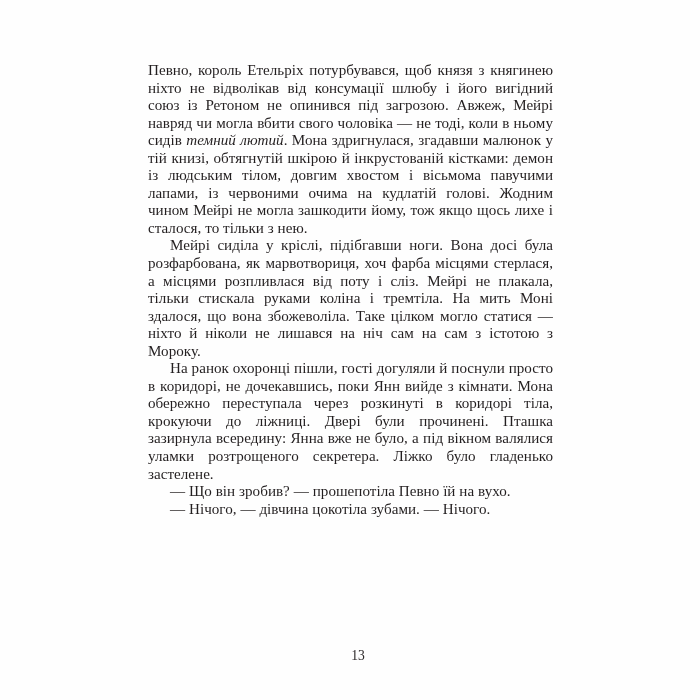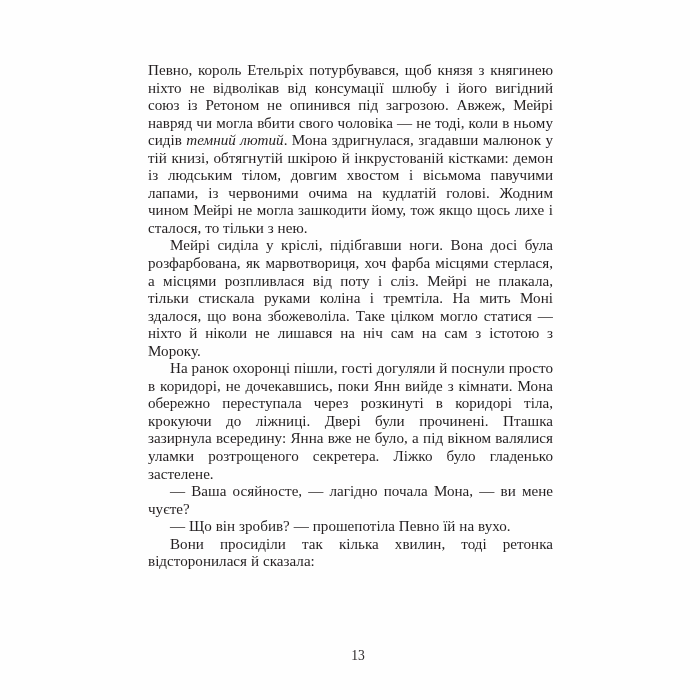--- a/index.html
+++ b/index.html
@@ -73,26 +73,25 @@
 <div id="page">
 
   <div id="text-block">
 
     <p class="para no-indent"><span>Певно, король Етельріх потурбувався, щоб князя з княгинею ніхто не відволікав від консумації шлюбу і його вигідний союз із Ретоном не опинився під загрозою. Авжеж, Мейрі навряд чи могла вбити свого чоловіка — не тоді, коли в ньому сидів </span><em>темний лютий</em><span>. Мона здригнулася, згадавши малюнок у тій книзі, обтягнутій шкірою й інкрустованій кістками: демон із людським тілом, довгим хвостом і вісьмома павучими лапами, із червоними очима на кудлатій голові. Жодним чином Мейрі не могла зашкодити йому, тож якщо щось лихе і сталося, то тільки з нею.</span></p>
 
     <p class="para">Мейрі сиділа у кріслі, підібгавши ноги. Вона досі була розфарбована, як марвотвориця, хоч фарба місцями стерлася, а місцями розпливлася від поту і сліз. Мейрі не плакала, тільки стискала руками коліна і тремтіла. На мить Моні здалося, що вона збожеволіла. Таке цілком могло статися — ніхто й ніколи не лишався на ніч сам на сам з істотою з Мороку.</p>
 
     <p class="para">На ранок охоронці пішли, гості догуляли й поснули просто в коридорі, не дочекавшись, поки Янн вийде з кімнати. Мона обережно переступала через розкинуті в коридорі тіла, крокуючи до ліжниці. Двері були прочинені. Пташка зазирнула всередину: Янна вже не було, а під вікном валялися уламки розтрощеного секретера. Ліжко було гладенько застелене.</p>
 
-    <p class="para">— Ваша осяйносте, — лагідно почала Мона, — ви мене чуєте?</p>
 
 
     <p class="para">— Що він зробив? — прошепотіла Певно їй на вухо.</p>
 
+    <p class="para">— Нічого, — дівчина цокотіла зубами. — Нічого.</p>
 
-    <p class="para">Вони просиділи так кілька хвилин, тоді ретонка відсторонилася й сказала:</p>
 
 
   </div>
 
   <div id="folio">13</div>
 
 </div>
 
 </body></html>

